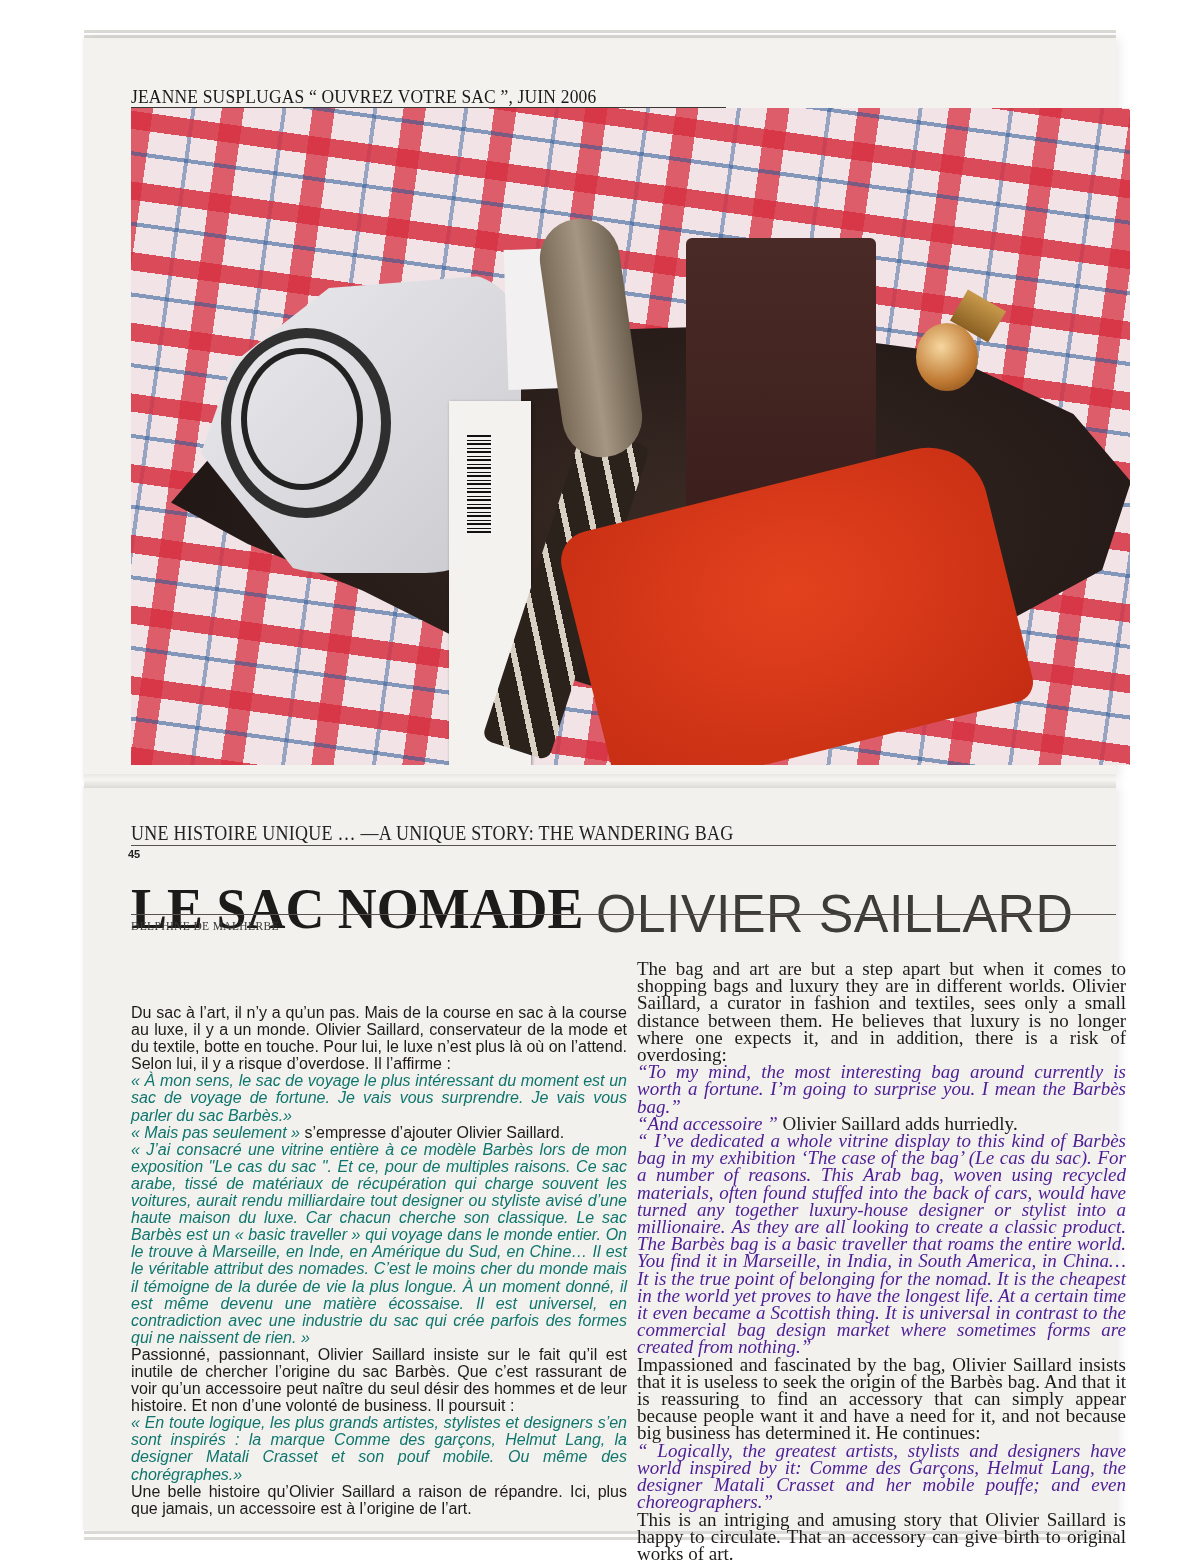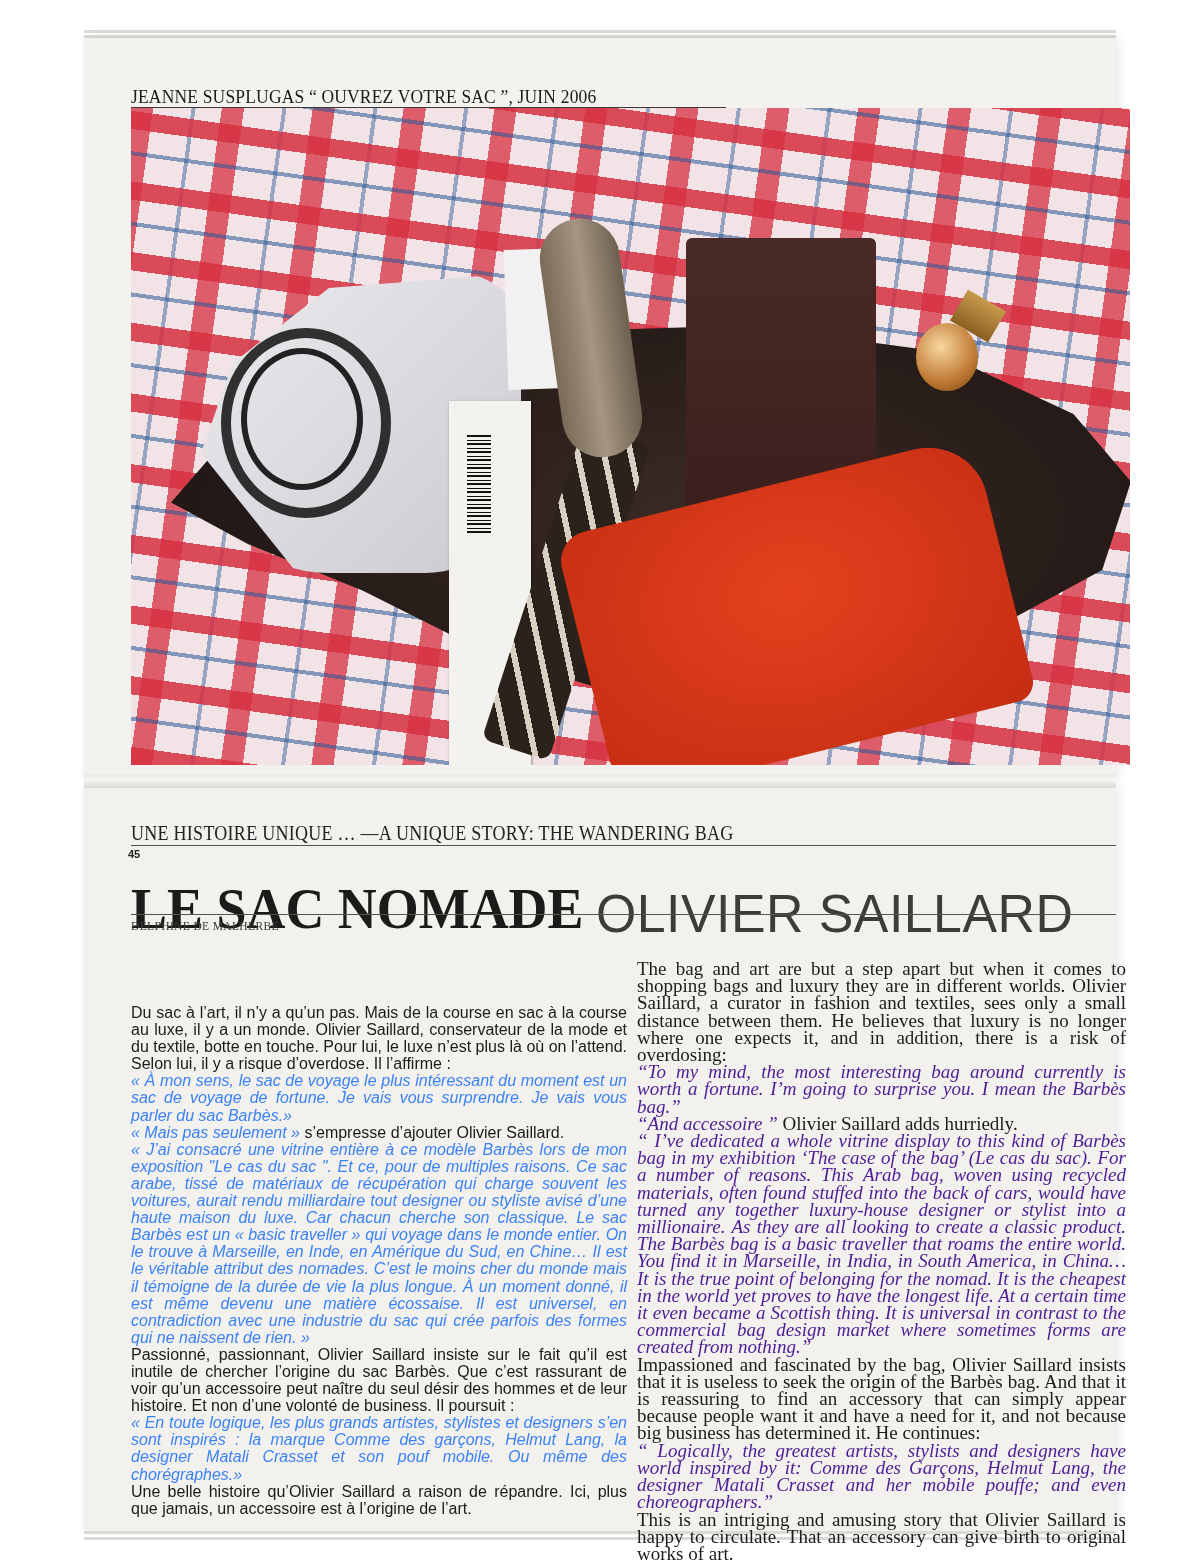--- a/index.html
+++ b/index.html
@@ -81,21 +81,21 @@
     font-family:"Liberation Sans", sans-serif; font-size:16px; line-height:17.1px; color:#1d1b19;
     text-align:justify;
     margin-top:44px;
   }
   .col-en {
     position:absolute; left:637px; top:960px; width:489px;
     font-family:"Liberation Serif", serif; font-size:19px; line-height:17.2px; color:#1d1b19;
     text-align:justify;
   }
   .col-fr p, .col-en p { margin:0; }
-  .quote { font-style:italic; color:#3b82f6; }
+  .quote { font-style:italic; color:#0f766e; }
   .col-en .quote { color:#4c1d95; }
 </style>
 </head>
 <body>
 
 <div class="edge" style="top:30px;"></div>
 <div class="edge" style="top:35px;"></div>
 
 <div class="page page-top"></div>
 <div class="page page-bottom"></div>

